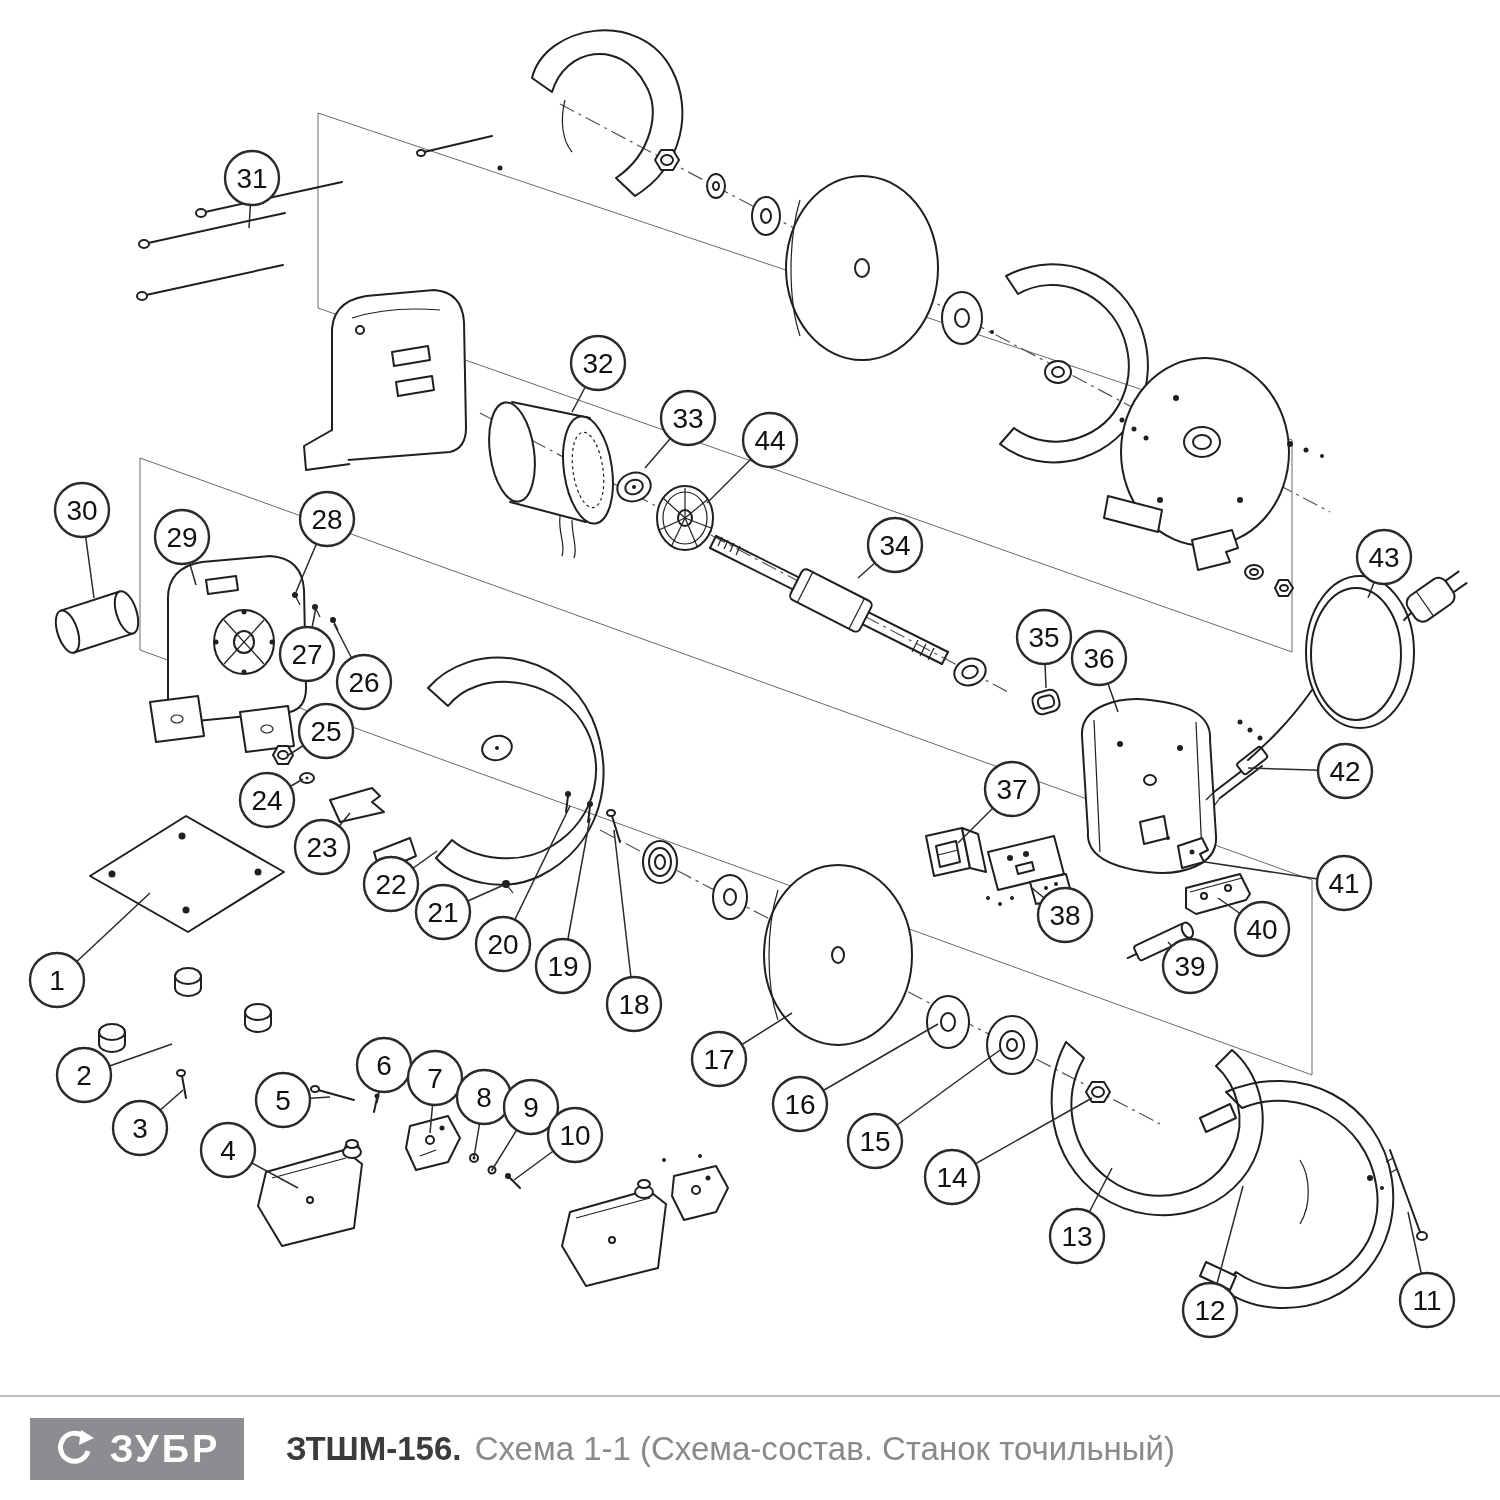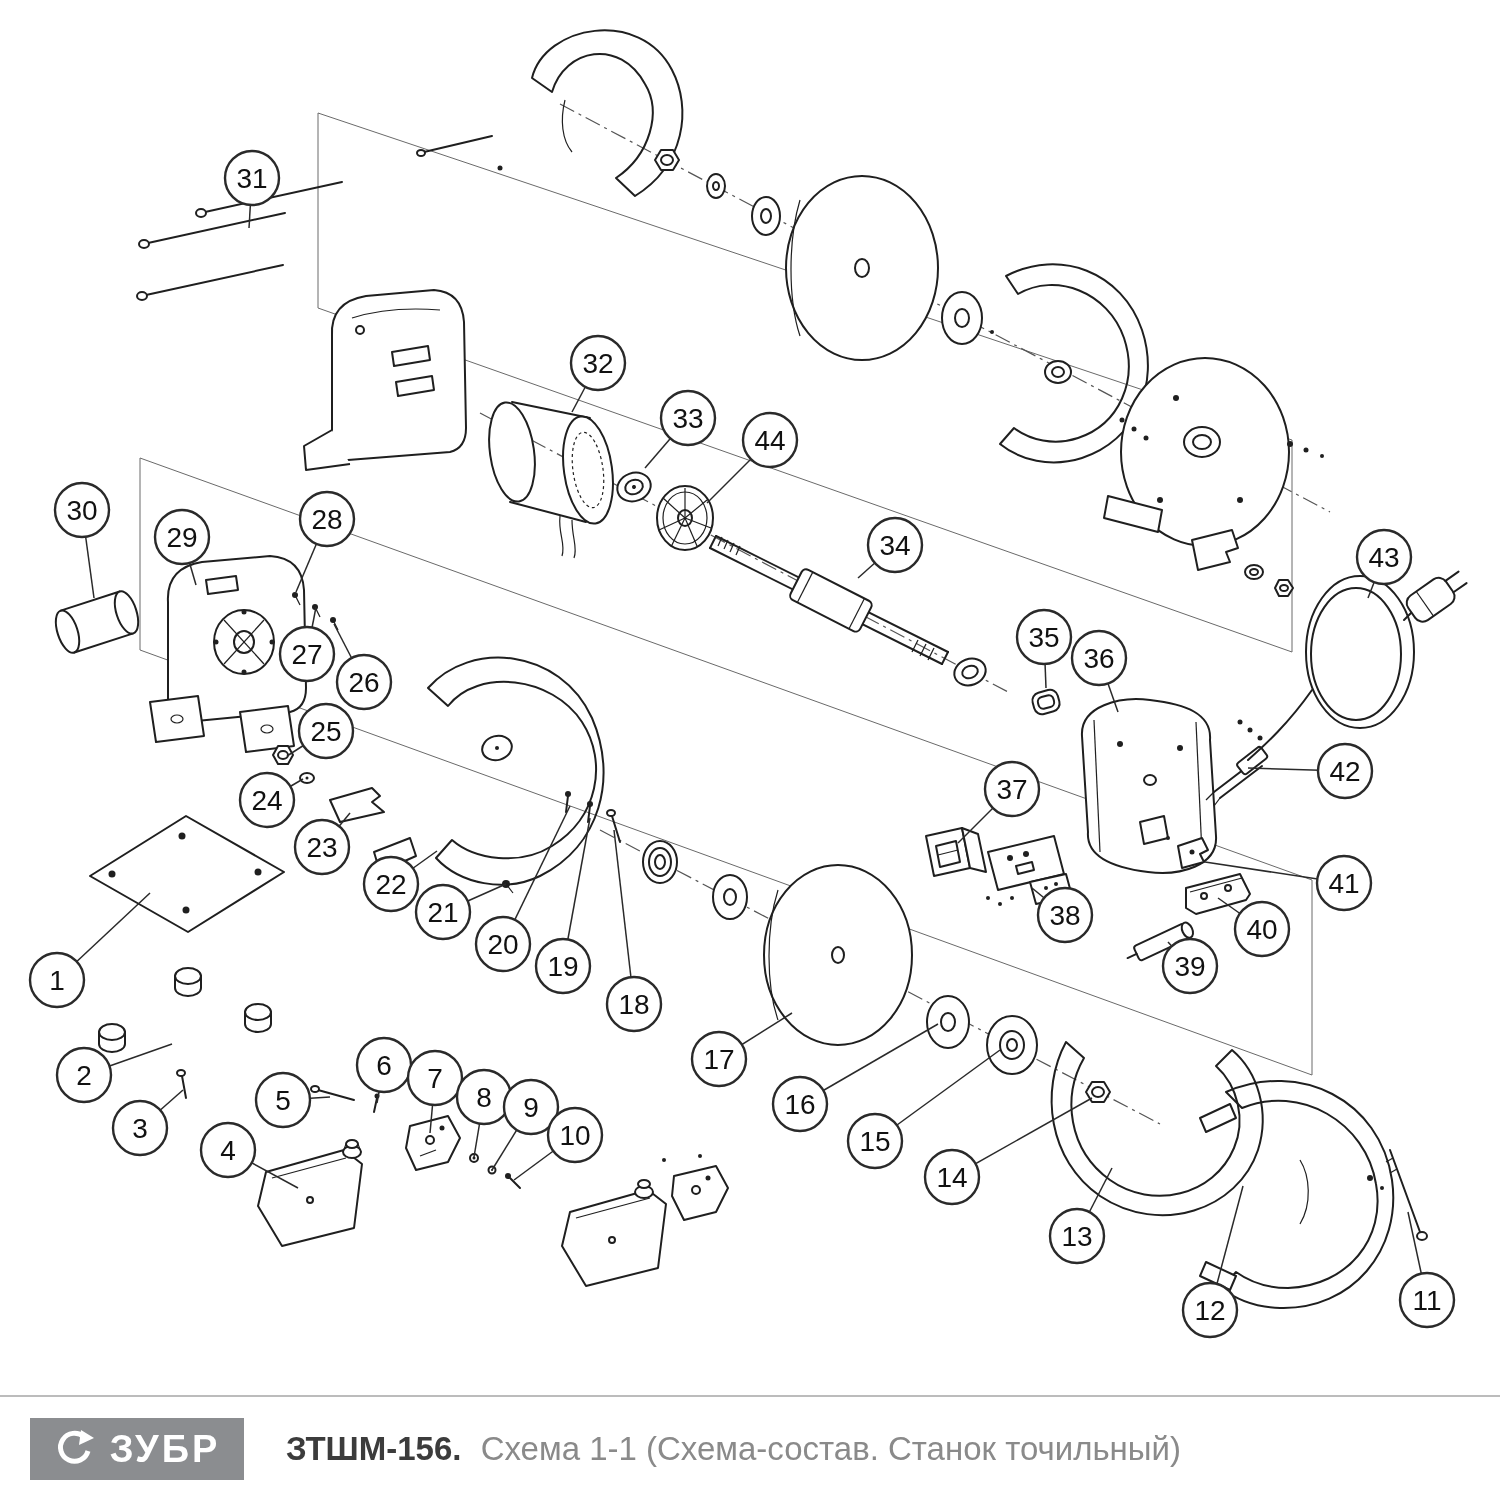--- a/index.html
+++ b/index.html
@@ -17,21 +17,21 @@
                 text-anchor:middle;}
   .leader{stroke:#2a2a2a;stroke-width:1.5;}
   .rule{position:absolute;left:0;top:1395px;width:1500px;height:2px;background:#bcbcbc;}
   .footer{position:absolute;left:0;top:1397px;width:1500px;height:103px;
           display:flex;align-items:center;}
   .logo{margin-left:30px;width:214px;height:62px;background:#8b8d90;
         display:flex;align-items:center;justify-content:center;gap:16px;flex:0 0 auto;}
   .logo-text{color:#fff;font-weight:bold;font-size:38px;letter-spacing:3px;line-height:1;}
   .caption{margin-left:42px;font-size:33px;white-space:nowrap;}
   .caption .model{font-weight:bold;color:#3c3c3c;}
-  .caption .subtitle{color:#8a8a8a;margin-left:10px;}
+  .caption .subtitle{color:#8a8a8a;margin-left:4px;}
 </style>
 </head>
 <body>
 
 <div class="stage">
 
 <svg id="diagram" width="1500" height="1395" viewBox="0 0 1500 1395">
 
   <g>
     <path class="frame" d="M318,113 L318,308 L1292,652 L1292,440 Z"></path>

